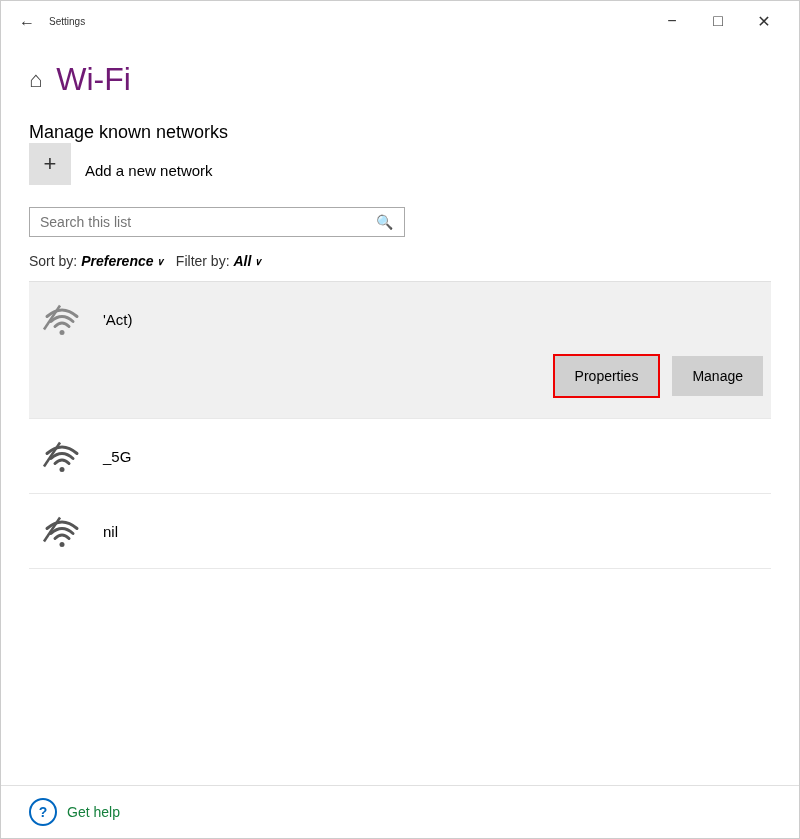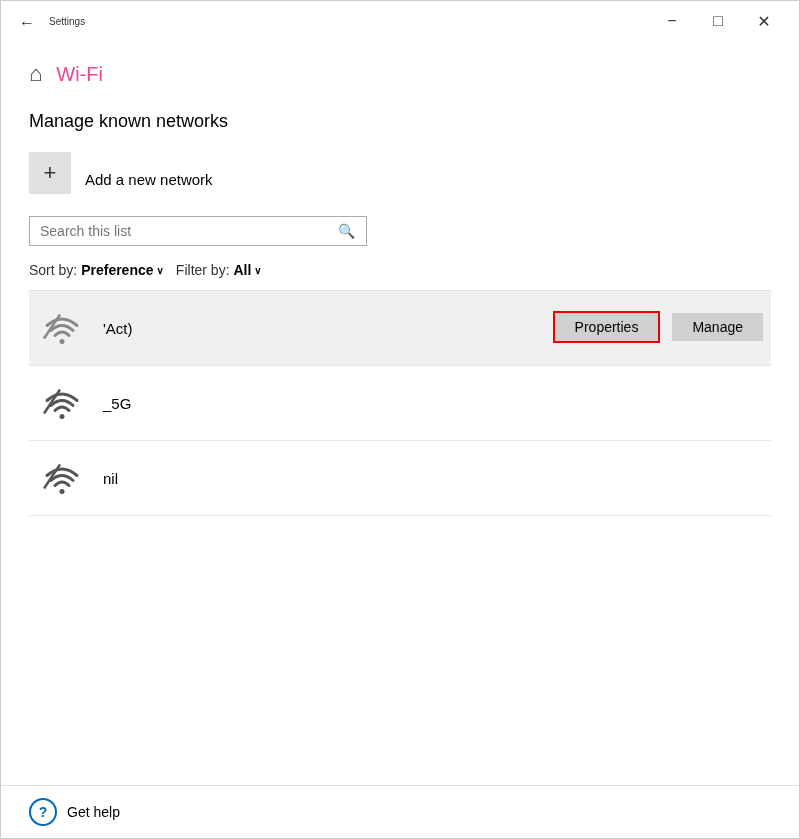--- a/index.html
+++ b/index.html
@@ -71,29 +71,28 @@
       display: flex;
       align-items: center;
       gap: 14px;
       margin-bottom: 24px;
     }
     .home-icon {
       font-size: 22px;
       color: #444;
     }
     .page-title {
-      font-size: 20px;
+      font-size: 32px;
       font-weight: 300;
-      color: #ec4899;
+      color: #701a75;
     }
     .section-title {
       font-size: 18px;
       font-weight: 400;
       color: #000;
-      margin-bottom: 20px;
     }
     .add-network-row {
       display: flex;
       align-items: center;
       gap: 14px;
       margin-bottom: 22px;
     }
     .add-btn {
       width: 42px;
       height: 42px;
@@ -111,21 +110,21 @@
       font-size: 15px;
       color: #000;
       margin-top: 12px;
     }
     .search-container {
       display: flex;
       align-items: center;
       border: 1px solid #aaa;
       padding: 6px 10px;
       margin-bottom: 16px;
-      width: 338px;
+      width: 376px;
       background: #fff;
     }
     .search-input {
       flex: 1;
       border: none;
       outline: none;
       font-size: 14px;
       color: #555;
       background: transparent;
     }
@@ -142,32 +141,34 @@
       color: #333;
     }
     .sort-filter-row span { cursor: default; }
     .dropdown-link {
       cursor: pointer;
       font-weight: 600;
       color: #000;
       display: inline-flex;
       align-items: center;
       gap: 3px;
+      font-style: italic;
     }
     .chevron {
       font-size: 10px;
     }
     .network-list {
       border-top: 1px solid #e0e0e0;
     }
     .network-item {
       display: flex;
       align-items: center;
       padding: 10px 0;
       border-bottom: 1px solid #e8e8e8;
+      flex-direction: column;
     }
     .network-item-expanded {
       background: #f0f0f0;
     }
     .network-item-row {
       display: flex;
       align-items: center;
       gap: 16px;
       width: 100%;
       padding: 6px 8px;
@@ -191,21 +192,21 @@
     }
     .network-actions {
       display: flex;
       align-items: center;
       justify-content: flex-end;
       gap: 12px;
       padding: 8px 8px 10px 74px;
       width: 100%;
     }
     .action-btn {
-      padding: 6px 20px;
+      padding: 12px 20px;
       font-size: 14px;
       background: #d0d0d0;
       border: none;
       cursor: pointer;
       color: #000;
       min-width: 90px;
     }
     .properties-btn {
       border: 2px solid #e00;
       background: #d0d0d0;
@@ -226,21 +227,21 @@
       display: flex;
       align-items: center;
       justify-content: center;
       font-size: 14px;
       color: #0067c0;
       font-weight: bold;
       flex-shrink: 0;
     }
     .help-link {
       font-size: 14px;
-      color: #000000;
+      color: #15803d;
       cursor: pointer;
       text-decoration: none;
     }
   </style>
 </head>
 <body>
 
 <div class="window">
 
   <div class="titlebar">

